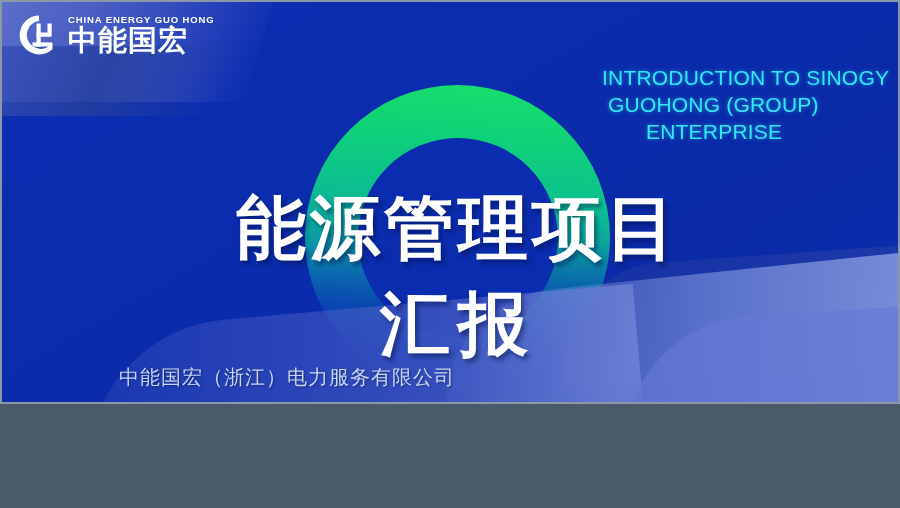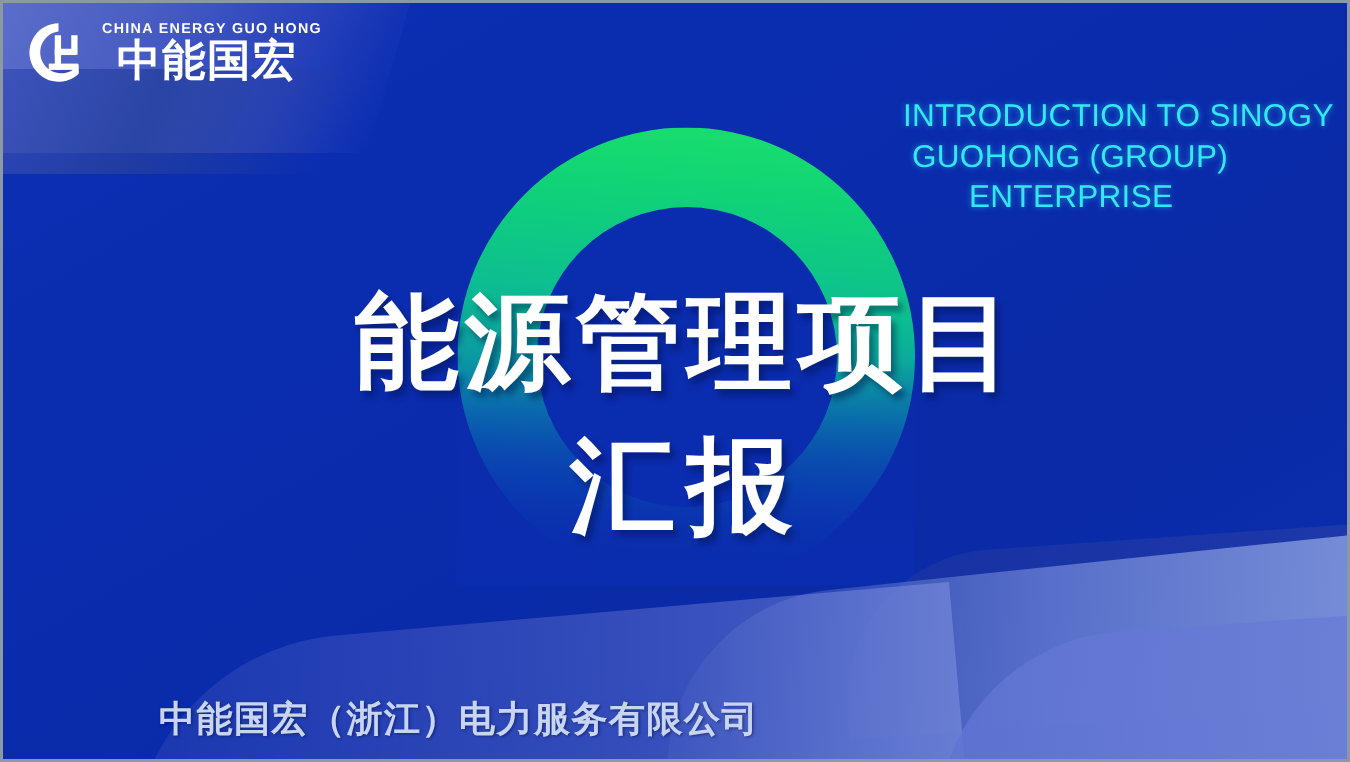--- a/index.html
+++ b/index.html
@@ -7,21 +7,21 @@
     padding: 0;
     background: #4a5a6a;
   }
   body {
     font-family: "Liberation Sans", sans-serif;
   }
 
   .slide {
     position: relative;
     width: 900px;
-    height: 508px;
+    height: 404px;
     overflow: hidden;
     background: #0a2fb0;
     box-sizing: border-box;
     border: 2px solid #8a98a8;
   }
 
   
   .bg-base {
     position: absolute;
     inset: 0;
@@ -122,21 +122,20 @@
     white-space: nowrap;
   }
   .logo-cn {
     color: #ffffff;
     font-size: 29px;
     font-weight: bold;
     letter-spacing: 1px;
     line-height: 1;
     white-space: nowrap;
     font-family: "DejaVu Sans", sans-serif;
-    margin-left: 10px;
   }
 
   
   .eng-head {
     position: absolute;
     left: 600px;
     top: 62px;
     width: 340px;
     color: #33e8f5;
     font-size: 21px;
@@ -204,26 +203,26 @@
     width: 440px;
     height: 120px;
     background: linear-gradient(95deg, rgba(30,55,160,.55) 0%, rgba(40,65,170,.65) 100%);
     border-radius: 100px 0 0 0;
     transform: rotate(-4deg);
   }
 
   
   .footer-company {
     position: absolute;
-    left: 104px;
+    left: 117px;
     bottom: 11px;
     color: #c7d4f2;
     font-family: "DejaVu Sans", sans-serif;
-    font-size: 24px;
-    font-weight: bold;
+    font-size: 20px;
+    font-weight: normal;
     letter-spacing: 1px;
     white-space: nowrap;
     text-shadow: 1px 1px 2px rgba(2,16,70,.5);
   }
 </style>
 </head>
 <body>
 
 <div class="slide">
 

